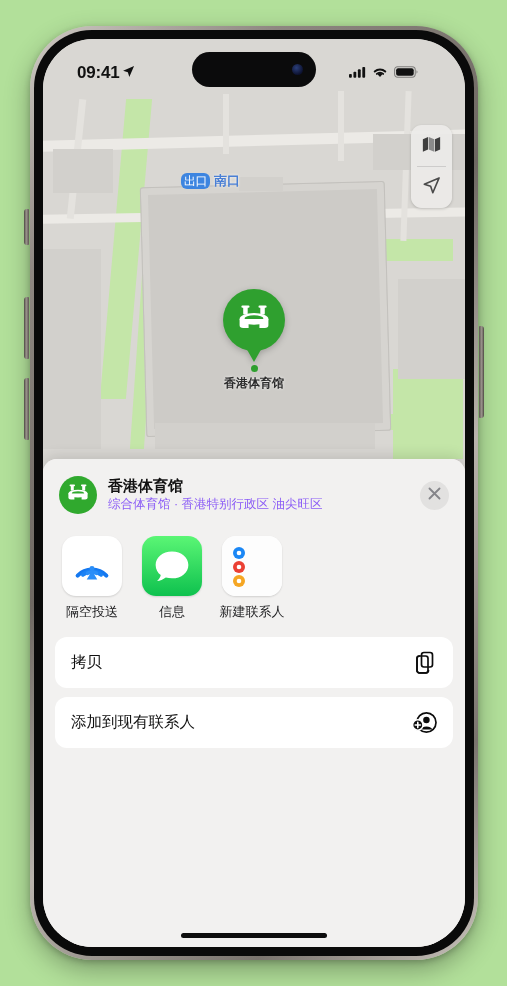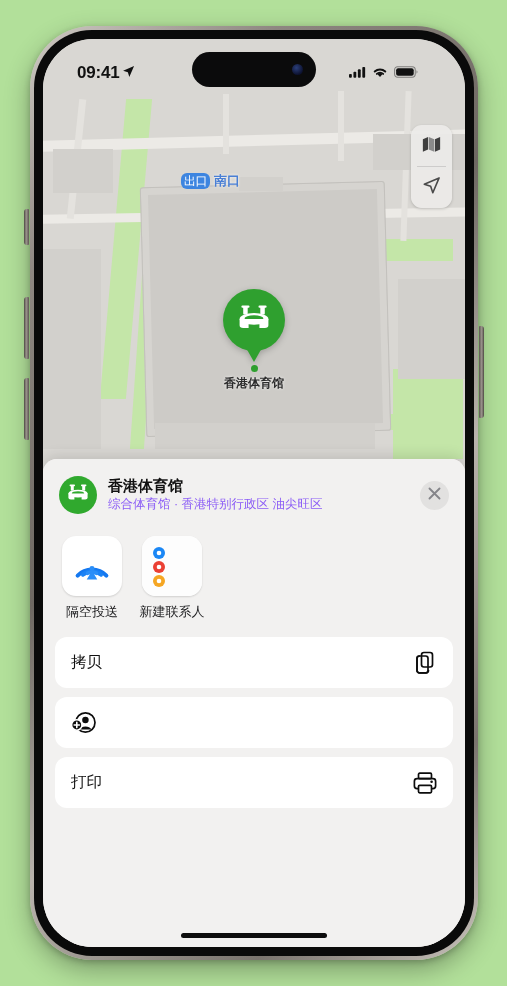--- a/index.html
+++ b/index.html
@@ -376,20 +376,28 @@
                 <path d="M9 34 A21 21 0 0 1 39 34" fill="none" stroke="#1478f0" stroke-width="4.2" stroke-linecap="round"></path>
                 <path d="M14.5 33 A15 15 0 0 1 33.5 33" fill="none" stroke="#1b82f5" stroke-width="4.2" stroke-linecap="round"></path>
                 <path d="M19.5 31.5 A9 9 0 0 1 28.5 31.5" fill="none" stroke="#2a8ef8" stroke-width="4" stroke-linecap="round"></path>
                 <circle cx="24" cy="26.5" r="2.6" fill="#2a8ef8"></circle>
                 <path d="M24 29 L18.5 38 L29.5 38 Z" fill="#2a8ef8"></path>
               </svg>
             </div>
             <div class="app-label">隔空投送</div>
           </div>
 
+          <div class="app-item">
+            <div class="app-icon" id="icon-messages">
+              <svg width="40" height="40" viewBox="0 0 44 44">
+                <path d="M22 6 C32.5 6 40 12.6 40 20.8 C40 29 32.5 35.6 22 35.6 C19.6 35.6 17.3 35.3 15.2 34.7 C12.4 36.9 8.6 38.3 5.6 38.6 C7.9 36.6 9.3 34 9.6 32 C6.2 29.3 4 25.3 4 20.8 C4 12.6 11.5 6 22 6 Z" fill="#fff"></path>
+              </svg>
+            </div>
+            <div class="app-label">信息</div>
+          </div>
 
 
 
           <div class="app-item">
             <div class="app-icon">
               <svg width="60" height="60" viewBox="0 0 60 60">
                 <rect width="60" height="60" fill="#fdfdfd"></rect>
                 <circle cx="17" cy="17" r="6" fill="#1b87f5"></circle>
                   <circle cx="17" cy="17" r="2.3" fill="#fff"></circle>
                 <circle cx="17" cy="31" r="6" fill="#eb4034"></circle>
@@ -413,44 +421,34 @@
                   <path d="M13.5 19.5 A2.4 2.4 0 0 1 11.1 21.9 L4.4 21.9 A2.4 2.4 0 0 1 2 19.5 L2 7.4 A2.4 2.4 0 0 1 4.4 5 L4.4 5" fill="none" stroke="#0d0d0d" stroke-width="1.7" stroke-linecap="round"></path>
                   <rect x="2" y="5" width="11" height="16.9" rx="2.4" fill="none" stroke="#0d0d0d" stroke-width="1.7"></rect>
                 </svg>
               </span>
             </div>
           </div>
 
 
           <div class="action-group">
             <div class="action-row">
+              <span class="action-label">添加到现有联系人</span>
               <span class="action-icon">
                 <svg width="25" height="23" viewBox="0 0 26 24">
                   <circle cx="15" cy="12" r="10" fill="none" stroke="#0d0d0d" stroke-width="1.8"></circle>
                   <circle cx="15" cy="9.5" r="3.4" fill="#0d0d0d"></circle>
                   <path d="M8.6 19.3 A7.1 5.7 0 0 1 21.4 19.3 Z" fill="#0d0d0d"></path>
                   <circle cx="6" cy="14.6" r="5.4" fill="#0d0d0d" stroke="#fff" stroke-width="1.6"></circle>
                   <path d="M6 11.9 L6 17.3 M3.3 14.6 L8.7 14.6" stroke="#fff" stroke-width="1.7" stroke-linecap="round"></path>
                 </svg>
               </span>
             </div>
           </div>
 
           <div class="action-group">
-            <div class="action-row">
-              <span class="action-label">打印</span>
-              <span class="action-icon">
-                <svg width="24" height="22" viewBox="0 0 24 22">
-                  <rect x="5.5" y="1.2" width="13" height="5.4" rx="1.2" fill="none" stroke="#0d0d0d" stroke-width="1.7"></rect>
-                  <rect x="1.4" y="6.6" width="21.2" height="10" rx="2.6" fill="none" stroke="#0d0d0d" stroke-width="1.7"></rect>
-                  <rect x="5.5" y="13.4" width="13" height="7.4" rx="1.2" fill="#fff" stroke="#0d0d0d" stroke-width="1.7"></rect>
-                  <circle cx="18.6" cy="9.7" r="1.3" fill="#0d0d0d"></circle>
-                </svg>
-              </span>
-            </div>
           </div>
 
         </div>
 
         <div id="home-indicator"></div>
       </div>
 
     </div>
   </div>
 </div>

